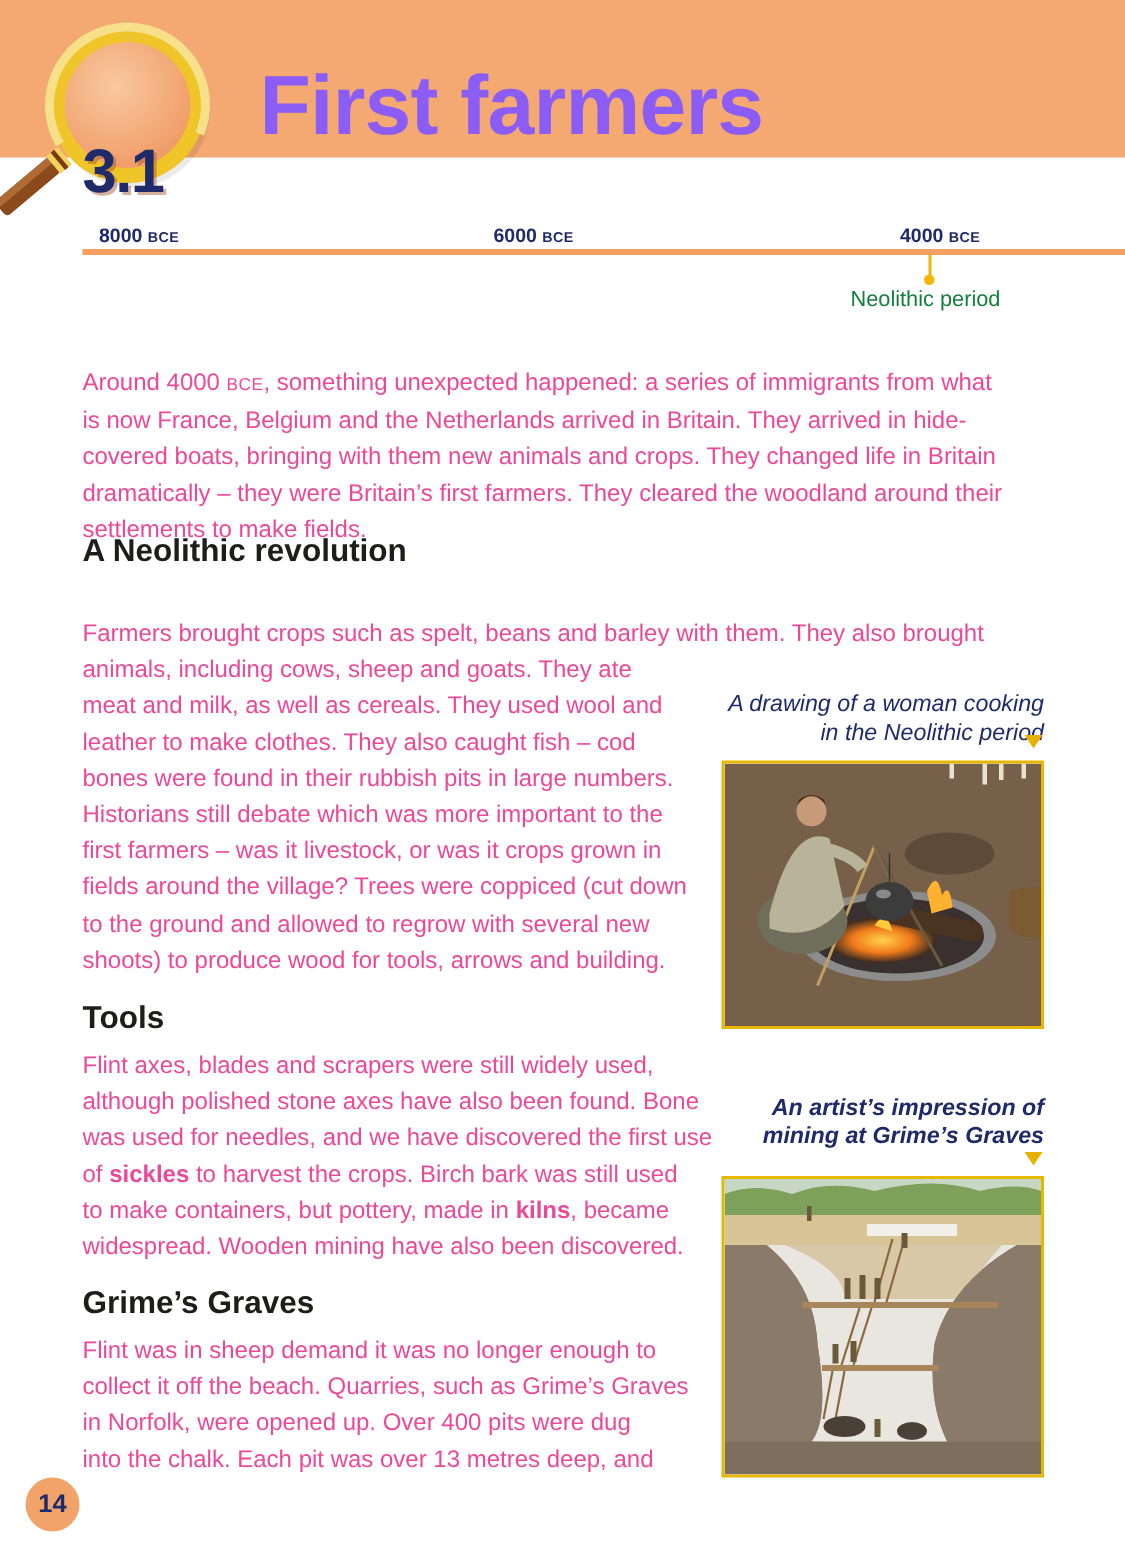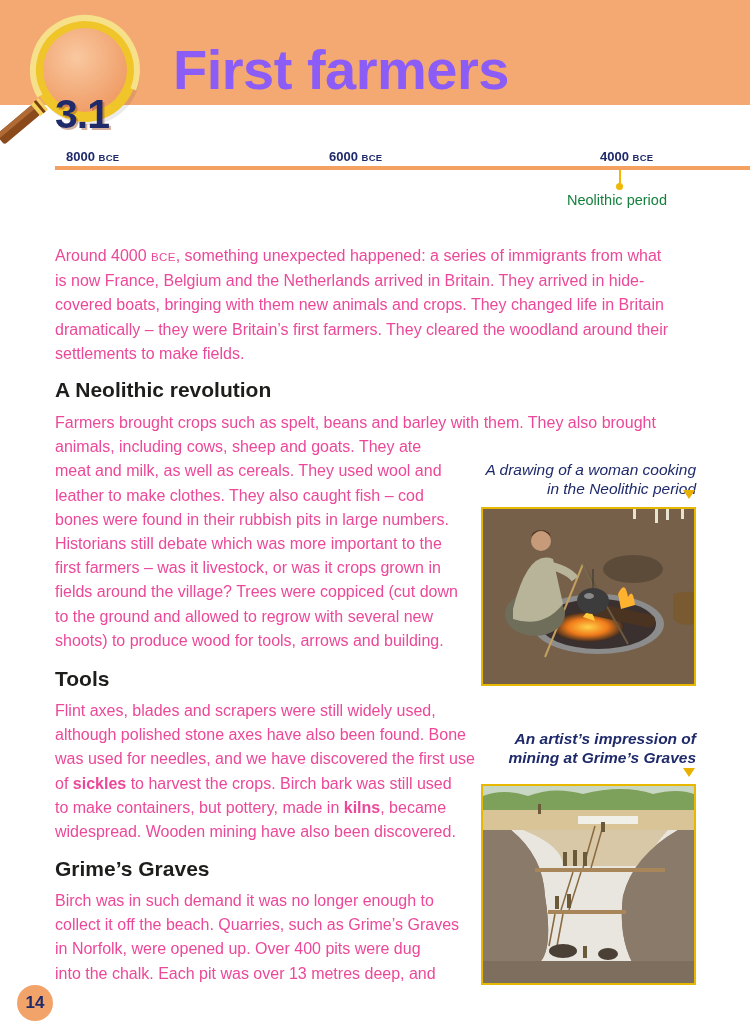--- a/index.html
+++ b/index.html
@@ -120,21 +120,21 @@
 <div class="marker-label">Neolithic period</div>
 
 <div class="body-text" style="left:55px; top:244px; width:680px;">
   <div><span>Around 4000 </span><span class="sc">BCE</span><span>, something unexpected happened: a series of immigrants from what</span></div>
   <div>is now France, Belgium and the Netherlands arrived in Britain. They arrived in hide-</div>
   <div>covered boats, bringing with them new animals and crops. They changed life in Britain</div>
   <div>dramatically – they were Britain’s first farmers. They cleared the woodland around their</div>
   <div>settlements to make fields.</div>
 </div>
 
-<h2 class="section-heading" style="top:378px;text-align:right;">A Neolithic revolution</h2>
+<h2 class="section-heading" style="top:356px;text-align:right;">A Neolithic revolution</h2>
 <div class="body-text" style="left:55px; top:411px; width:680px;">
   <div>Farmers brought crops such as spelt, beans and barley with them. They also brought</div>
   <div>animals, including cows, sheep and goats. They ate</div>
   <div>meat and milk, as well as cereals. They used wool and</div>
   <div>leather to make clothes. They also caught fish – cod</div>
   <div>bones were found in their rubbish pits in large numbers.</div>
   <div>Historians still debate which was more important to the</div>
   <div>first farmers – was it livestock, or was it crops grown in</div>
   <div>fields around the village? Trees were coppiced (cut down</div>
   <div>to the ground and allowed to regrow with several new</div>
@@ -246,21 +246,21 @@
       <rect x="118" y="36" width="4" height="10"></rect>
         <rect x="55" y="18" width="3" height="10"></rect>
     </g>
     <ellipse cx="80" cy="165" rx="14" ry="7" fill="#4a4036"></ellipse>
     <ellipse cx="125" cy="168" rx="10" ry="6" fill="#4a4036"></ellipse>
   </svg>
 </div>
 
 <h2 class="section-heading" style="top:857px;">Grime’s Graves</h2>
 <div class="body-text" style="left:55px; top:889px; width:430px;">
-  <div>Birch was in such demand it was no longer enough to</div>
+  <div>Flint was in sheep demand it was no longer enough to</div>
   <div>collect it off the beach. Quarries, such as Grime’s Graves</div>
   <div>in Norfolk, were opened up. Over 400 pits were dug</div>
   <div>into the chalk. Each pit was over 13 metres deep, and</div>
 </div>
 
 <div class="page-number">
   <span>14</span>
 </div>
 
 </body></html>

